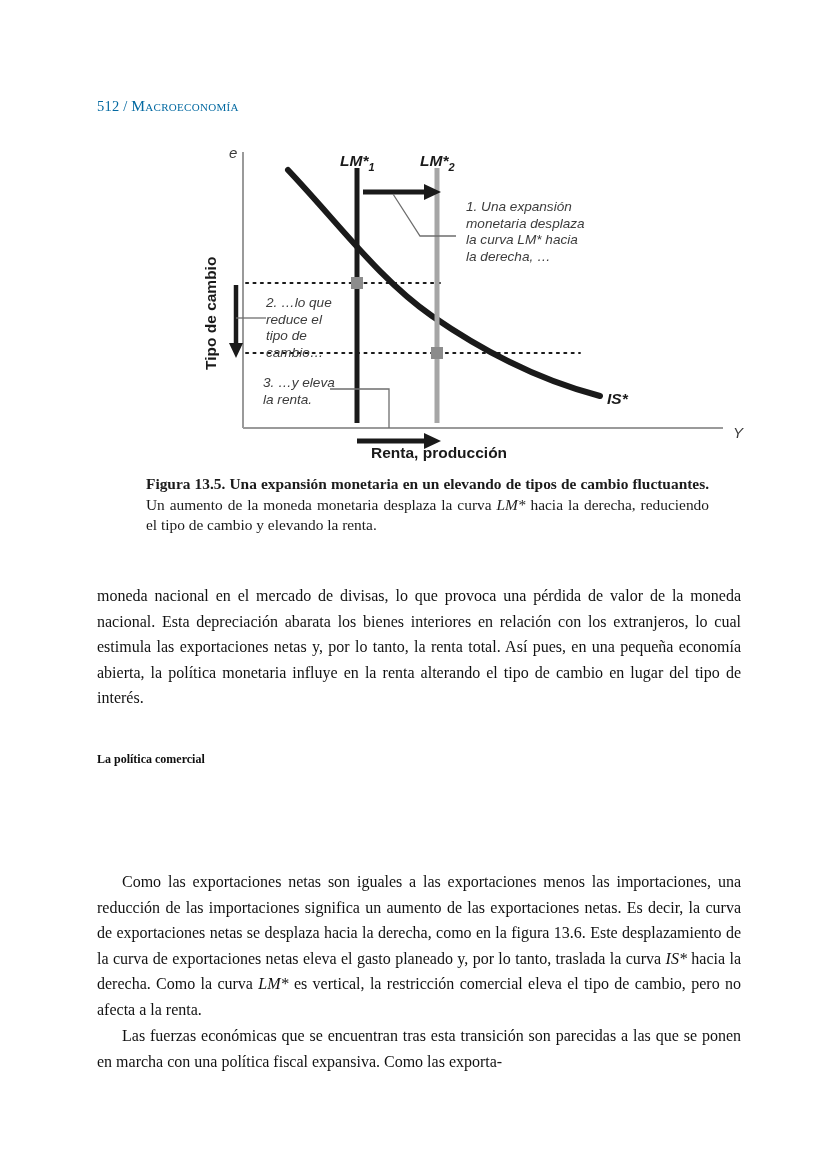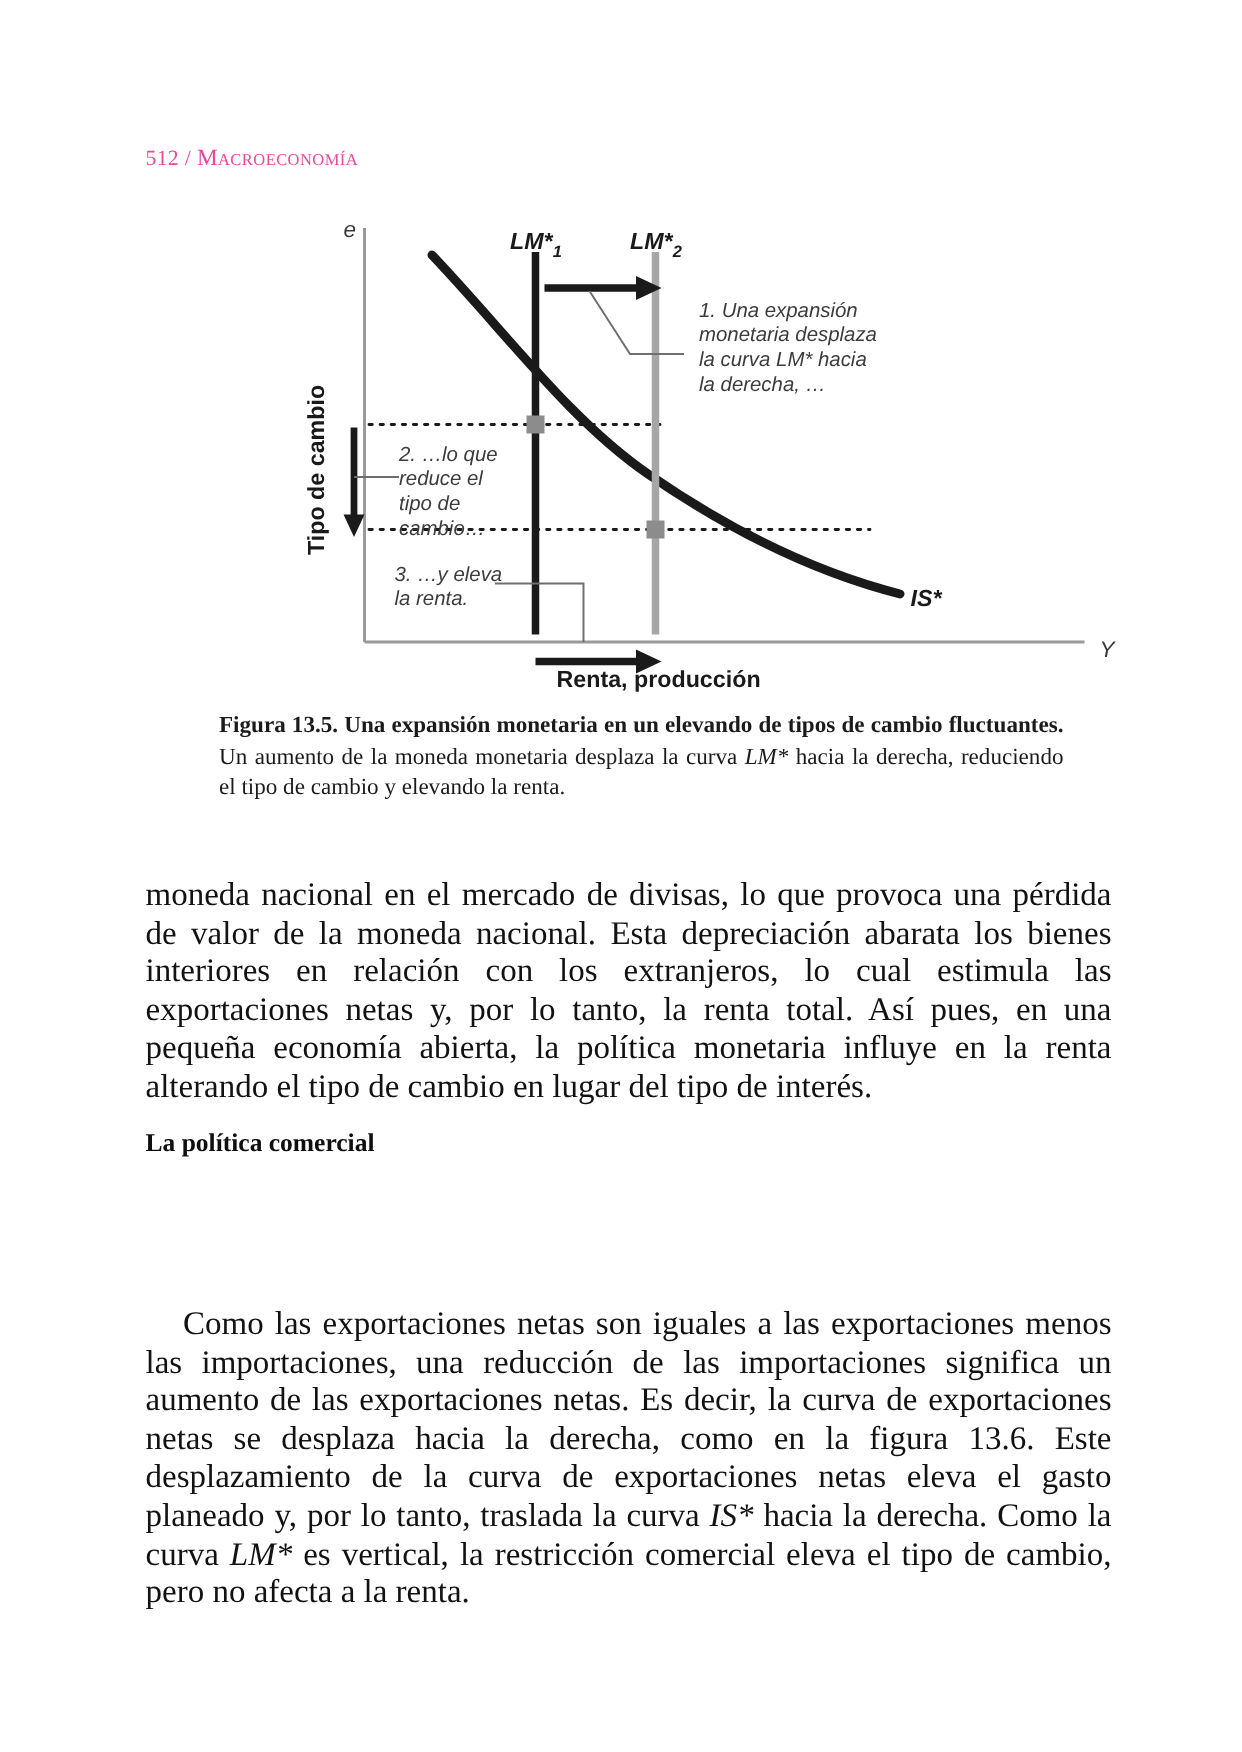--- a/index.html
+++ b/index.html
@@ -23,21 +23,21 @@
     height: 1168px;
   }
 
   
   .running-head {
     position: absolute;
     left: 97px;
     top: 97px;
     font-size: 14.5px;
     letter-spacing: 0.2px;
-    color: #ec4899;
+    color: #0369a1;
     white-space: nowrap;
   }
   .running-head .smallcaps {
     font-variant: small-caps;
     font-size: 15.5px;
     letter-spacing: 0.3px;
   }
 
   
   .figure-block {
@@ -68,35 +68,35 @@
     color: #1b1b1b;
   }
   .caption b { font-weight: bold; }
   .caption i { font-style: italic; }
 
   
   .body-text {
     position: absolute;
     left: 97px;
     width: 644px;
-    font-size: 22px;
+    font-size: 16px;
     line-height: 25.6px;
     text-align: justify;
     color: #121212;
   }
   .body-text p {
     margin: 0;
   }
   .body-text p.indent {
     text-indent: 25px;
   }
   .section-heading {
     position: absolute;
     left: 97px;
-    font-size: 17px;
+    font-size: 12px;
     font-weight: bold;
     color: #0f0f0f;
   }
   .body-text i { font-style: italic; }
 
   #para-1 { top: 583px; }
   #heading-1 { top: 752px; }
   #para-2 { top: 800px; }
   #para-3 { top: 869px; font-family: Liberation Serif, serif; }
   #para-4 { top: 1023px; }
@@ -199,14 +199,17 @@
     <p>moneda nacional en el mercado de divisas, lo que provoca una pérdida de valor de la moneda nacional. Esta depreciación abarata los bienes interiores en relación con los extranjeros, lo cual estimula las exportaciones netas y, por lo tanto, la renta total. Así pues, en una pequeña economía abierta, la política monetaria influye en la renta alterando el tipo de cambio en lugar del tipo de interés.</p>
   </div>
 
   <div class="section-heading" id="heading-1">La política comercial</div>
 
 
   <div class="body-text" id="para-3">
     <p class="indent"><span>Como las exportaciones netas son iguales a las exportaciones menos las importaciones, una reducción de las importaciones significa un aumento de las exportaciones netas. Es decir, la curva de exportaciones netas se desplaza hacia la derecha, como en la figura 13.6. Este desplazamiento de la curva de exportaciones netas eleva el gasto planeado y, por lo tanto, traslada la curva </span><i>IS*</i><span> hacia la derecha. Como la curva </span><i>LM*</i><span> es vertical, la restricción comercial eleva el tipo de cambio, pero no afecta a la renta.</span></p>
   </div>
 
+  <div class="body-text" id="para-4">
+    <p class="indent">Las fuerzas económicas que se encuentran tras esta transición son parecidas a las que se ponen en marcha con una política fiscal expansiva. Como las exporta-</p>
+  </div>
 
 </div>
 
 </body></html>

